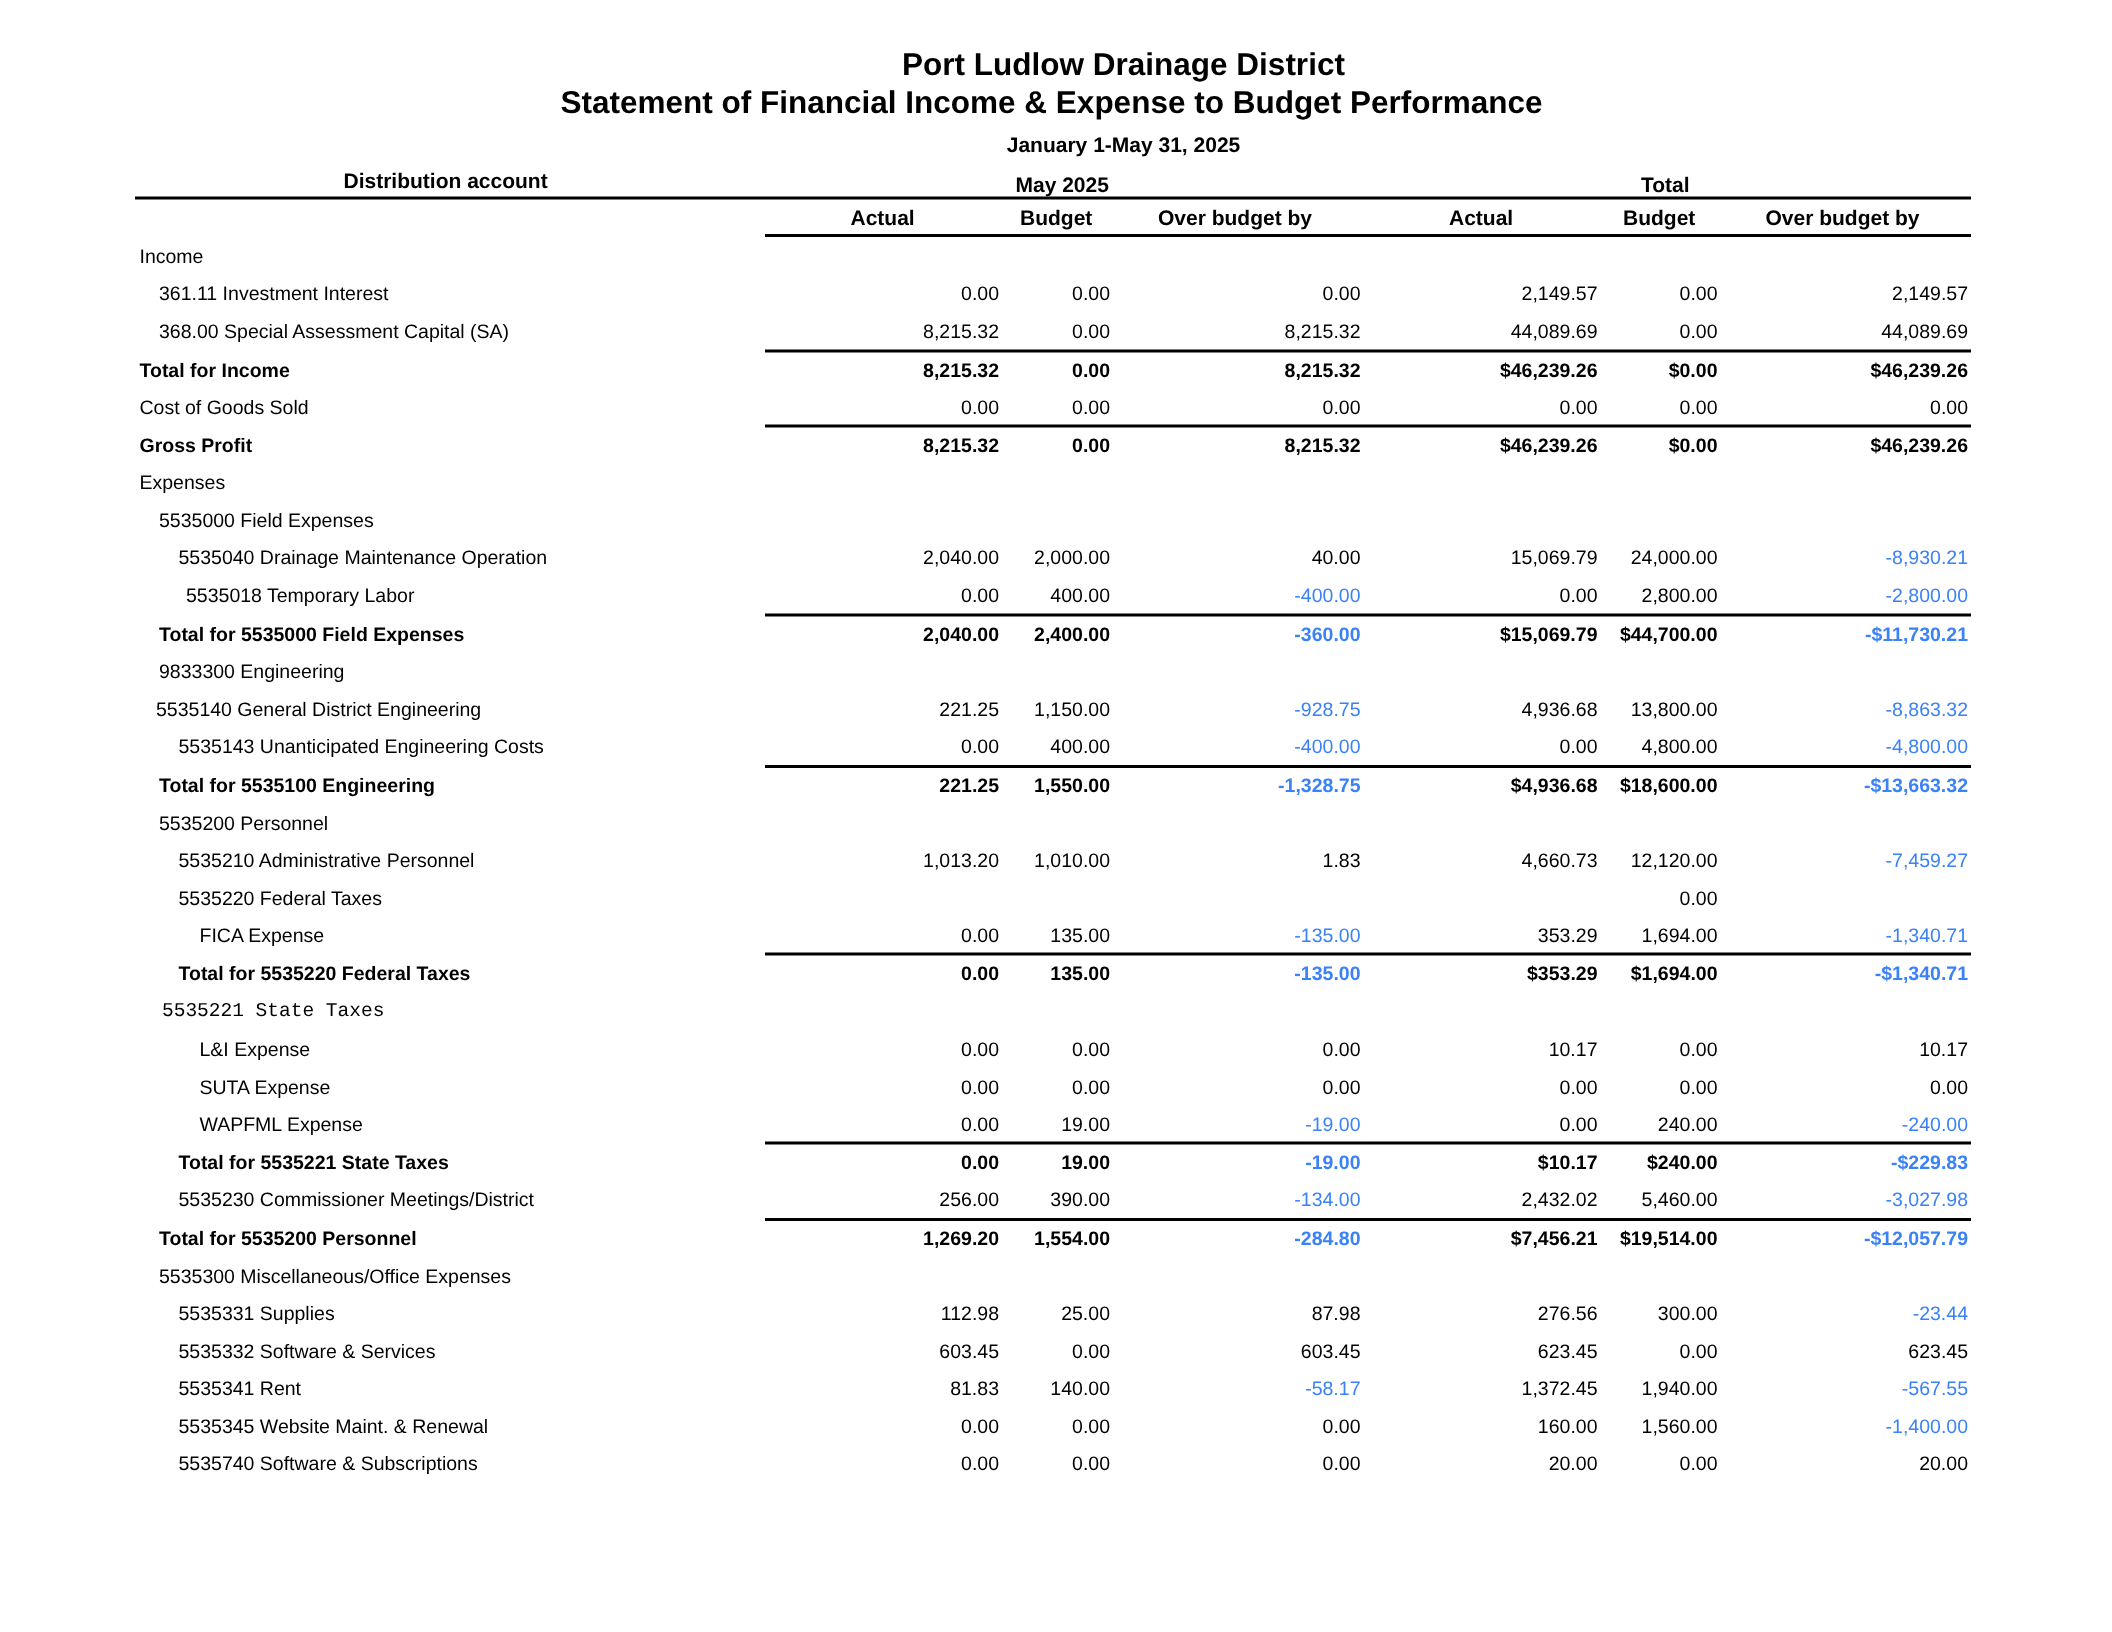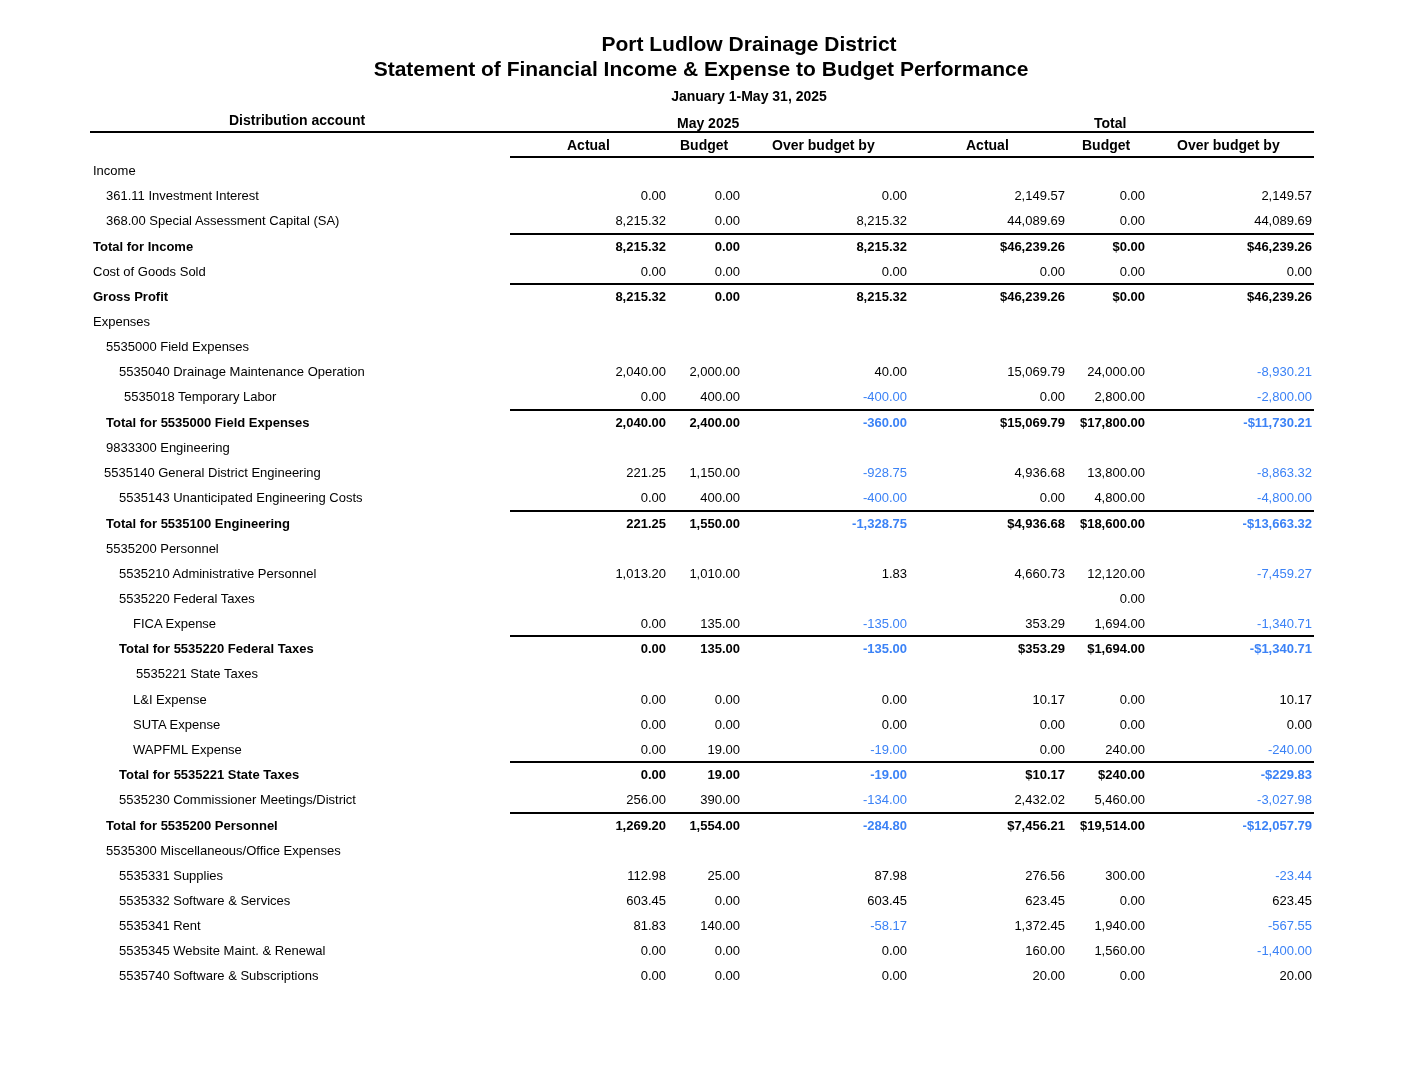--- a/index.html
+++ b/index.html
@@ -136,21 +136,21 @@
       <span class="num c4">2,800.00</span>
       <span class="num c5 neg">-2,800.00</span>
     </div>
     <div class="row bold" style="top: 415px;">
       <div class="rule"></div>
       <span class="label" style="left: 16px;">Total for 5535000 Field Expenses</span>
       <span class="num c0">2,040.00</span>
       <span class="num c1">2,400.00</span>
       <span class="num c2 neg">-360.00</span>
       <span class="num c3">$15,069.79</span>
-      <span class="num c4">$17,800.00</span>
+      <span class="num c4">$44,700.00</span>
       <span class="num c5 neg">-$11,730.21</span>
     </div>
     <div class="row" style="top: 440px;">
       <span class="label" style="left: 16px;">9833300 Engineering</span>
       <span class="num c0"></span>
       <span class="num c1"></span>
       <span class="num c2"></span>
       <span class="num c3"></span>
       <span class="num c4"></span>
       <span class="num c5"></span>
@@ -223,21 +223,21 @@
       <div class="rule"></div>
       <span class="label" style="left: 29px;">Total for 5535220 Federal Taxes</span>
       <span class="num c0">0.00</span>
       <span class="num c1">135.00</span>
       <span class="num c2 neg">-135.00</span>
       <span class="num c3">$353.29</span>
       <span class="num c4">$1,694.00</span>
       <span class="num c5 neg">-$1,340.71</span>
     </div>
     <div class="row" style="top: 666px;">
-      <span class="label" style="left: 46px;">5535221 State Taxes</span>
+      <span class="label" style="left: 18px; font-family: Liberation Mono, monospace;">5535221 State Taxes</span>
       <span class="num c0"></span>
       <span class="num c1"></span>
       <span class="num c2"></span>
       <span class="num c3"></span>
       <span class="num c4"></span>
       <span class="num c5"></span>
     </div>
     <div class="row" style="top: 692px;">
       <span class="label" style="left: 43px;">L&amp;I Expense</span>
       <span class="num c0">0.00</span>

